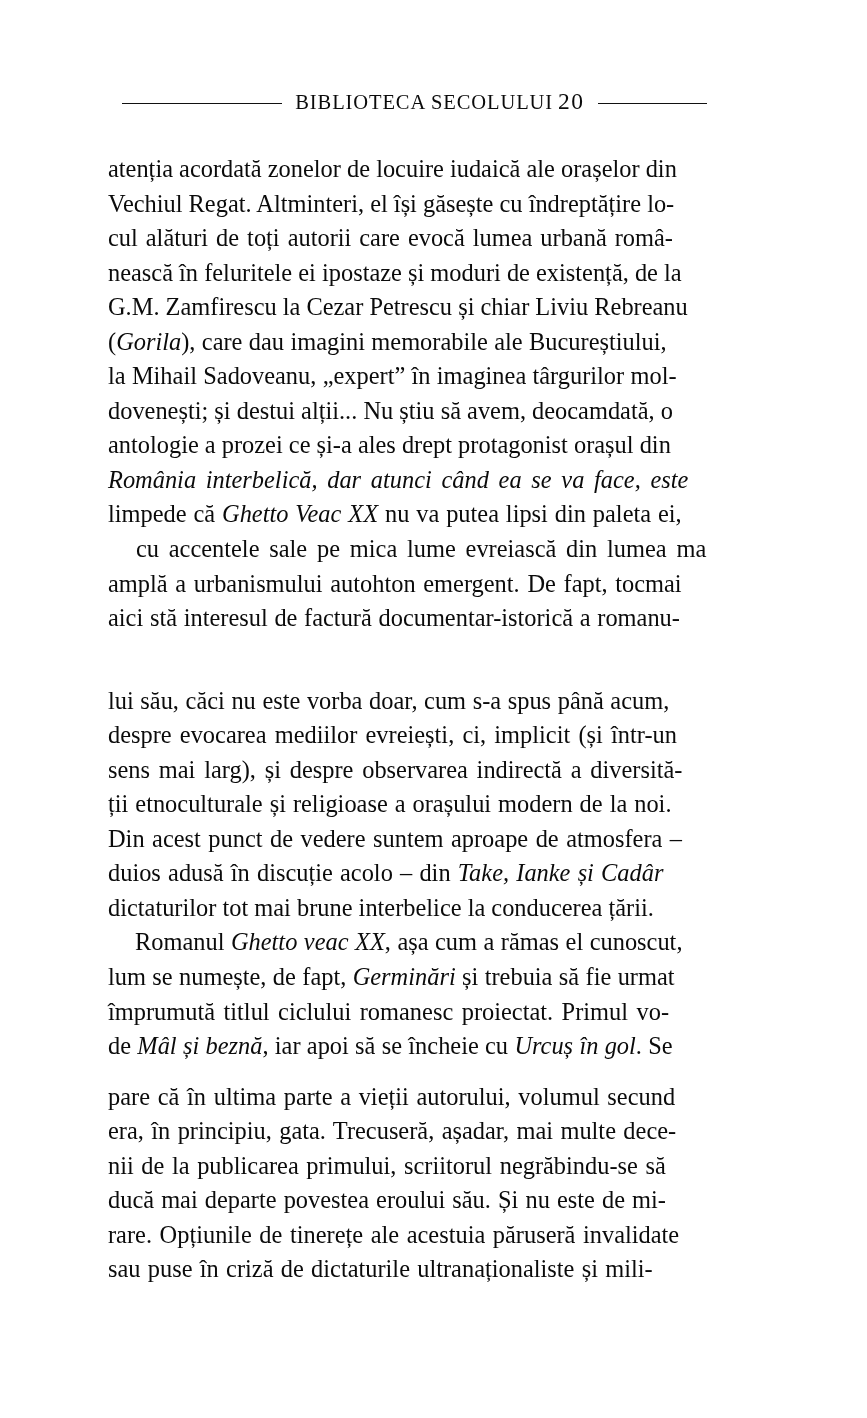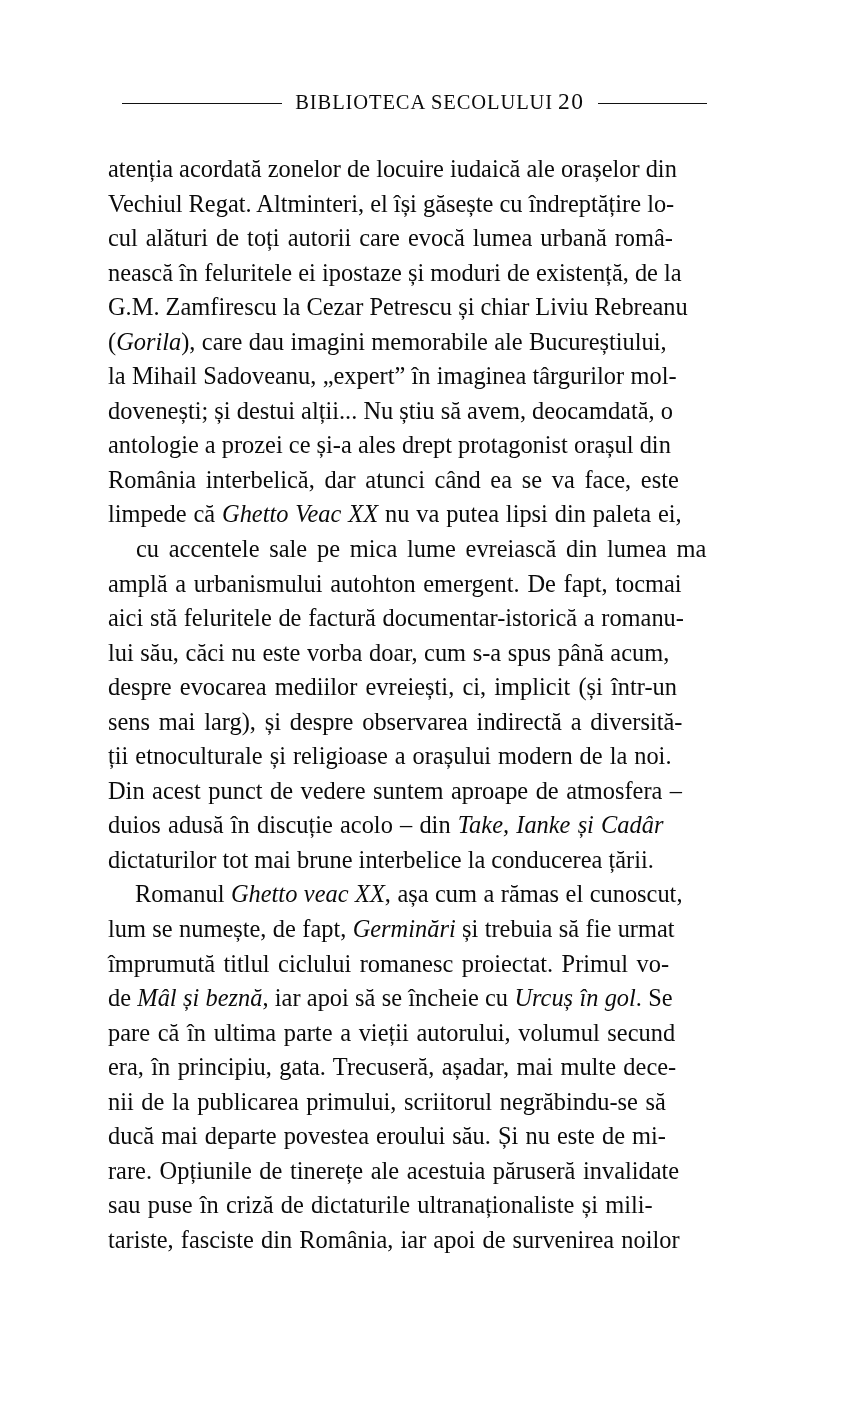--- a/index.html
+++ b/index.html
@@ -98,42 +98,41 @@
   <div class="textblock" id="textblock">
       <div class="ln">atenția acordată zonelor de locuire iudaică ale orașelor din</div>
       <div class="ln">Vechiul Regat. Altminteri, el își găsește cu îndreptățire lo-</div>
       <div class="ln" style="word-spacing: 1.9px;">cul alături de toți autorii care evocă lumea urbană româ-</div>
       <div class="ln">nească în feluritele ei ipostaze și moduri de existență, de la</div>
       <div class="ln">G.M. Zamfirescu la Cezar Petrescu și chiar Liviu Rebreanu</div>
       <div class="ln" style="word-spacing: 0.3px;">(<i>Gorila</i>), care dau imagini memorabile ale Bucureștiului,</div>
       <div class="ln" style="word-spacing: 0.2px;">la Mihail Sadoveanu, „expert” în imaginea târgurilor mol-</div>
       <div class="ln">dovenești; și destui alții... Nu știu să avem, deocamdată, o</div>
       <div class="ln">antologie a prozei ce și-a ales drept protagonist orașul din</div>
-      <div class="ln" style="word-spacing: 3.6px;">România interbelică, dar atunci când ea se va face, este</div>
+      <div class="ln" style="word-spacing: 3.6px; font-style: italic;">România interbelică, dar atunci când ea se va face, este</div>
       <div class="ln" style="word-spacing: 0.8px;">limpede că <i>Ghetto Veac XX</i> nu va putea lipsi din paleta ei,</div>
       <div class="ln" style="word-spacing: 3.7px; text-align: center;">cu accentele sale pe mica lume evreiască din lumea mai</div>
       <div class="ln" style="word-spacing: 1.6px;">amplă a urbanismului autohton emergent. De fapt, tocmai</div>
-      <div class="ln" style="word-spacing: 0.6px;">aici stă feluritele de factură documentar-istorică a romanu-</div>
-      <div class="ln" style="word-spacing: 0.5px;">lui său, căci nu este vorba doar, cum s-a spus până acum,</div>
+      <div class="ln" style="word-spacing: 0.6px;">aici stă interesul de factură documentar-istorică a romanu-</div>
+      <div class="ln" style="word-spacing: 0.5px; margin-top: 48px;">lui său, căci nu este vorba doar, cum s-a spus până acum,</div>
       <div class="ln" style="word-spacing: 2.1px;">despre evocarea mediilor evreiești, ci, implicit (și într-un</div>
       <div class="ln" style="word-spacing: 2.7px;">sens mai larg), și despre observarea indirectă a diversită-</div>
       <div class="ln" style="word-spacing: 0.9px;">ții etnoculturale și religioase a orașului modern de la noi.</div>
       <div class="ln" style="word-spacing: 1.4px;">Din acest punct de vedere suntem aproape de atmosfera –</div>
       <div class="ln" style="word-spacing: 1.1px;">duios adusă în discuție acolo – din <i>Take, Ianke și Cadâr</i></div>
       <div class="ln">dictaturilor tot mai brune interbelice la conducerea țării.</div>
       <div class="ln" style="word-spacing: 0.4px;"><span class="indent"></span>Romanul <i>Ghetto veac XX</i>, așa cum a rămas el cunoscut,</div>
       <div class="ln" style="word-spacing: 0.3px;">lum se numește, de fapt, <i>Germinări</i> și trebuia să fie urmat</div>
       <div class="ln" style="word-spacing: 2.4px;">împrumută titlul ciclului romanesc proiectat. Primul vo-</div>
       <div class="ln" style="word-spacing: 0.2px;">de <i>Mâl și beznă</i>, iar apoi să se încheie cu <i>Urcuș în gol</i>. Se</div>
-      <div class="ln" style="word-spacing: 1.6px;">pare că în ultima parte a vieții autorului, volumul secund</div>
+      <div class="ln" style="word-spacing: 1.6px; margin-top: 16px;">pare că în ultima parte a vieții autorului, volumul secund</div>
       <div class="ln" style="word-spacing: 1.3px;">era, în principiu, gata. Trecuseră, așadar, mai multe dece-</div>
       <div class="ln" style="word-spacing: 1.5px;">nii de la publicarea primului, scriitorul negrăbindu-se să</div>
       <div class="ln" style="word-spacing: 1px;">ducă mai departe povestea eroului său. Și nu este de mi-</div>
       <div class="ln" style="word-spacing: 1.5px;">rare. Opțiunile de tinerețe ale acestuia păruseră invalidate</div>
       <div class="ln" style="word-spacing: 1.2px;">sau puse în criză de dictaturile ultranaționaliste și mili-</div>
-      <div class="ln" style="word-spacing: 1px;">tariste, fasciste din România, iar apoi de survenirea noilor</div>
     </div>
 
   <div class="folio">
     <span>13</span>
   </div>
 
 </div>
 
 </body></html>

